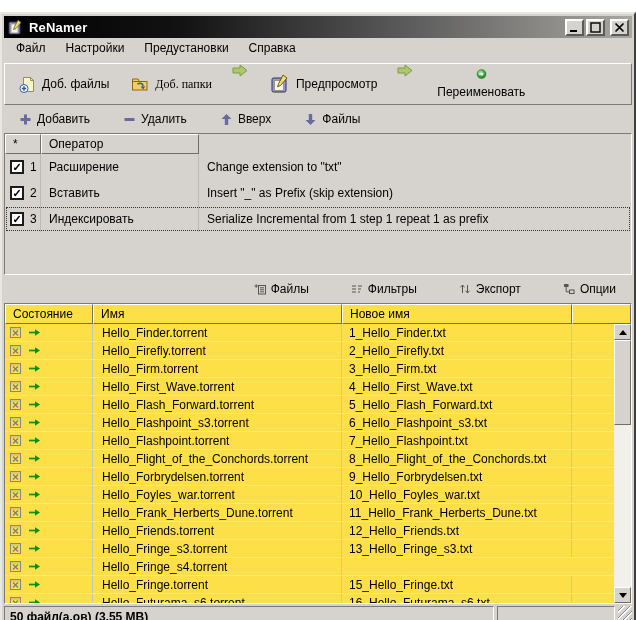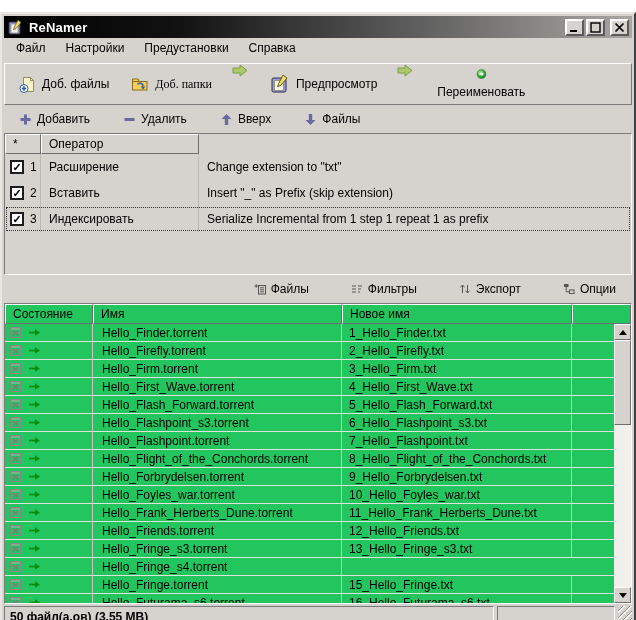--- a/index.html
+++ b/index.html
@@ -73,21 +73,21 @@
   }
 
   
   .tabs-row { height: 28px; flex: 0 0 28px; display: flex; justify-content: flex-end; align-items: center; gap: 42px; padding: 0 16px 0 0; }
   .tab { display: flex; align-items: center; gap: 5px; white-space: nowrap; }
 
   
   .files-table {
     flex: 1 1 auto;
     border: 1px solid; border-color: #7a7a7a #fff #fff #7a7a7a;
-    background: #22c55e; display: flex; flex-direction: column; overflow: hidden; position: relative;
+    background: #fde047; display: flex; flex-direction: column; overflow: hidden; position: relative;
   }
   .ft-header { display: grid; grid-template-columns: 88px 249px 230px 1fr; flex: 0 0 20px; }
   .ft-body { flex: 1 1 auto; overflow: hidden; position: relative; padding-right: 5px; }
   .file-row { display: grid; grid-template-columns: 88px 249px 230px 1fr; height: 18px; align-items: center; border-bottom: 1px solid #e3e1db; }
   .fcell { height: 100%; display: flex; align-items: center; overflow: hidden; white-space: nowrap; border-right: 1px solid #c9c6bf; }
   .fcell.f-fill { border-right: none; }
   .f-status { padding-left: 5px; gap: 7px; }
   .f-name { padding-left: 9px; }
   .f-new { padding-left: 7px; }
 

